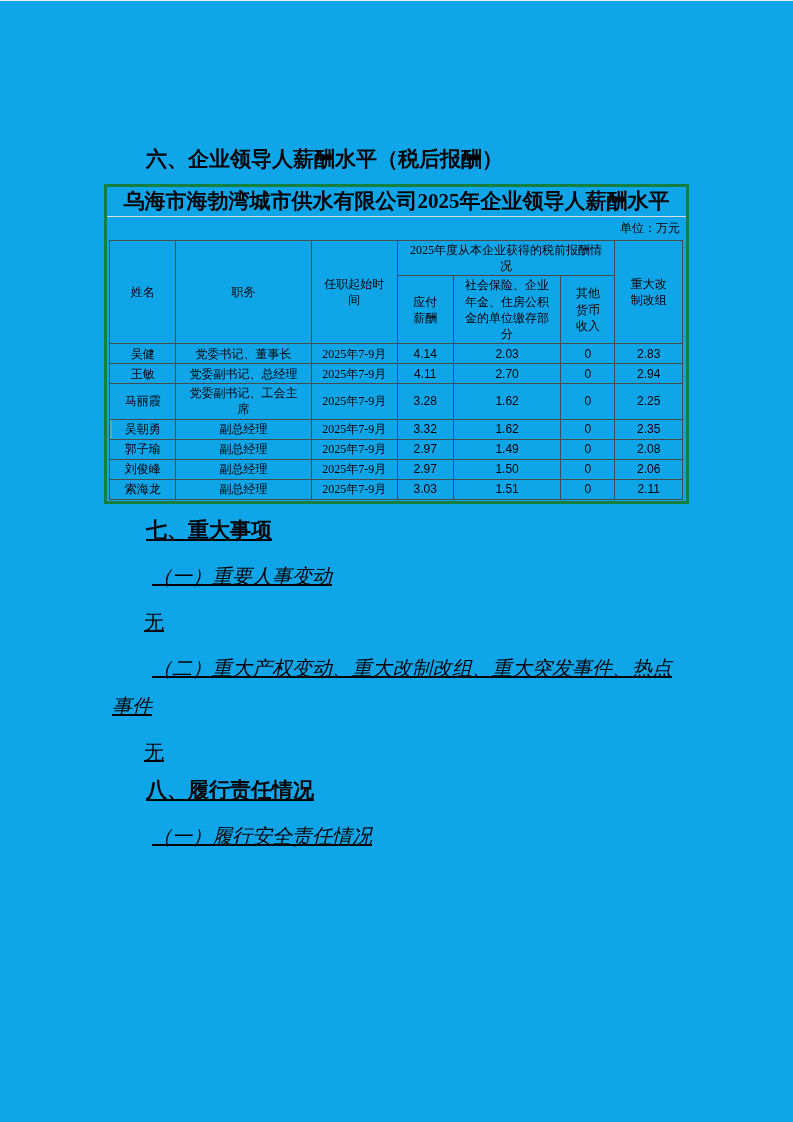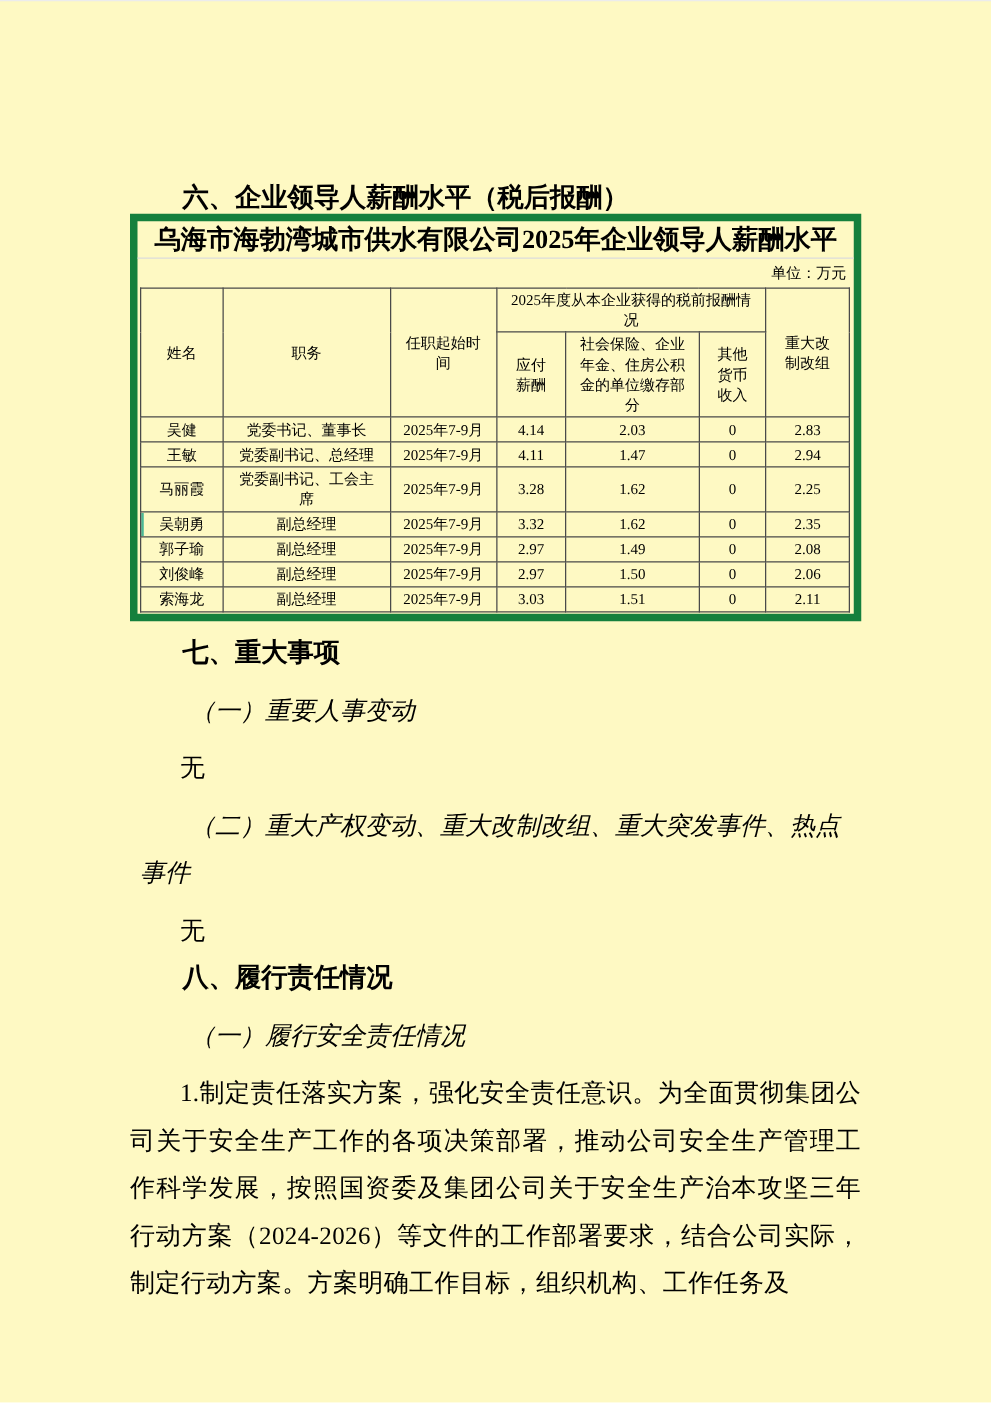--- a/index.html
+++ b/index.html
@@ -1,40 +1,41 @@
 <!DOCTYPE html>
 <html><head>
 <meta charset="utf-8">
 <style>
   html, body { margin: 0; padding: 0; background: #ffffff; }
   .page {
     position: relative;
     width: 793px;
     height: 1122px;
     margin: 0 auto;
-    background: #fef9c3;
+    background: #0ea5e9;
     box-sizing: border-box;
     padding: 146px 104px 0 104px;
     overflow: hidden;
     color: #000;
     font-family: "Liberation Serif", "DejaVu Serif", serif;
     border-top: 1px solid #ececec;
   }
   .sec-heading {
     font-family: "Liberation Sans", "DejaVu Sans", sans-serif;
     font-weight: bold;
     font-size: 21px;
     line-height: 24px;
     margin: 0;
     text-indent: 2em;
     white-space: nowrap;
   }
   
   .table-block {
-    border: 6px solid #15803d;
+    margin-top: 13px;
+    border: 3px solid #15803d;
     padding: 0 3px 1px 2px;
   }
   .tbl-title {
     font-size: 21px;
     font-weight: bold;
     text-align: center;
     line-height: 29px;
     border-bottom: 1px solid #dcdcdc;
     margin: 0 -3px 0 -2px;
     padding: 0 2px;
@@ -58,25 +59,25 @@
     vertical-align: middle;
     font-weight: normal;
     padding: 1px 10px;
     line-height: 1.35;
     overflow: hidden;
   }
   table.salary thead tr.h1 th { height: 20px; }
   table.salary thead tr.h2 th { height: 52px; }
   table.salary tbody td { height: 17px; }
   td.num {
-    font-family: Liberation Serif, serif;
+    font-family: Liberation Sans, sans-serif;
     font-weight: bold;
   }
   
-  .flow { margin-top: 7px; }
+  .flow { margin-top: 7px; text-decoration: underline; }
   .flow .sec-heading { line-height: 38px; }
   .kai-line {
     font-size: 20px;
     font-style: italic;
     line-height: 38px;
     margin: 8px;
     text-indent: 2em;
   }
   .body-line {
     font-size: 20px;
@@ -136,21 +137,21 @@
             <td class="num">4.14</td>
             <td class="num">2.03</td>
             <td class="num">0</td>
             <td class="num">2.83</td>
           </tr>
           <tr>
             <td>王敏</td>
             <td>党委副书记、总经理</td>
             <td>2025年7-9月</td>
             <td class="num">4.11</td>
-            <td class="num">1.47</td>
+            <td class="num">2.70</td>
             <td class="num">0</td>
             <td class="num">2.94</td>
           </tr>
           <tr>
             <td>马丽霞</td>
             <td>党委副书记、工会主席</td>
             <td>2025年7-9月</td>
             <td class="num">3.28</td>
             <td class="num">1.62</td>
             <td class="num">0</td>
@@ -197,16 +198,15 @@
   </div>
 
   <div class="flow">
     <h2 class="sec-heading">七、重大事项</h2>
     <p class="kai-line">（一）重要人事变动</p>
     <p class="body-line">无</p>
     <p class="kai-line">（二）重大产权变动、重大改制改组、重大突发事件、热点事件</p>
     <p class="body-line">无</p>
     <h2 class="sec-heading">八、履行责任情况</h2>
     <p class="kai-line">（一）履行安全责任情况</p>
-    <p class="body-para">1.制定责任落实方案，强化安全责任意识。为全面贯彻集团公司关于安全生产工作的各项决策部署，推动公司安全生产管理工作科学发展，按照国资委及集团公司关于安全生产治本攻坚三年行动方案（2024-2026）等文件的工作部署要求，结合公司实际，制定行动方案。方案明确工作目标，组织机构、工作任务及</p>
   </div>
 
 </div>
 
 </body></html>

